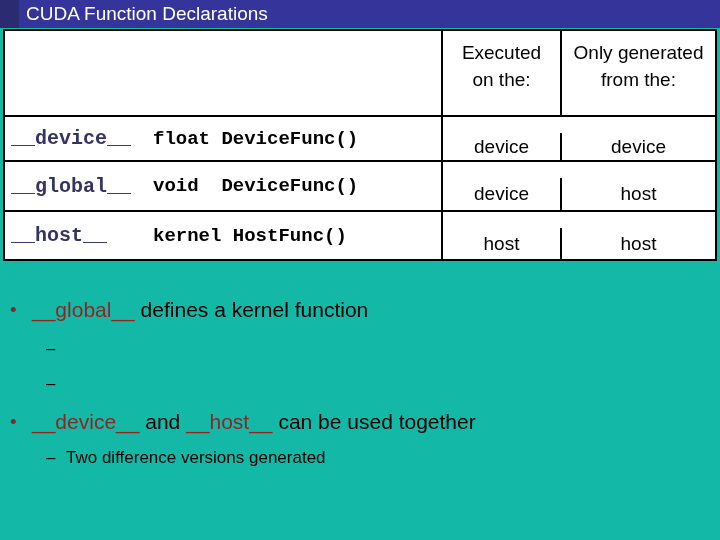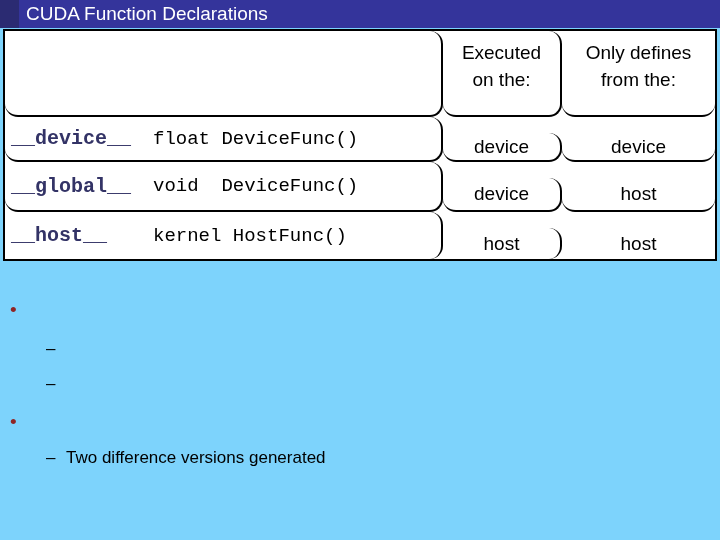--- a/index.html
+++ b/index.html
@@ -1,38 +1,38 @@
 <!DOCTYPE html>
 <html><head>
 <meta charset="utf-8">
 <style>
   html, body { margin: 0; padding: 0; }
   body { width: 720px; height: 540px; background: #ffffff; font-family: "Liberation Sans", sans-serif; }
-  .slide { position: relative; width: 720px; height: 540px; background: #7dd3fc; overflow: hidden; }
+  .slide { position: relative; width: 720px; height: 540px; background: #14b8a6; overflow: hidden; }
 
   
   .title-bar { position: absolute; left: 0; top: 0; width: 720px; height: 28px; background: #34349b; }
   .title-accent { position: absolute; left: 0; top: 0; width: 19px; height: 28px; background: #2b2b72; }
   .slide-title { position: absolute; left: 26px; top: 0; margin: 0; height: 28px; line-height: 28px;
                  font-size: 19px; font-weight: 400; color: #ffffff; white-space: nowrap; }
 
   
   .decl-table { position: absolute; left: 3px; top: 29px; width: 714px; height: 232px;
                 box-sizing: border-box; border: 2px solid #000000;
                 display: grid; grid-template-columns: 438px 119px 1fr;
                 grid-template-rows: 86px 45px 50px 1fr; background: #ffffff; }
-  .cell { box-sizing: border-box; overflow: hidden; border-radius: 13px; }
+  .cell { box-sizing: border-box; overflow: hidden; }
   .br { border-right: 2px solid #000000; }
   .bb { border-bottom: 2px solid #000000; }
   .head-cell { display: flex; justify-content: center; align-items: flex-start; padding-top: 8px;
                font-size: 19px; line-height: 27px; color: #000000; text-align: center; white-space: pre-line; }
   .kw-cell { display: flex; align-items: center; padding-left: 6px; }
   .kw { flex: none; width: 142px; font-family: "Liberation Mono", monospace; font-weight: bold;
         font-size: 20px; color: #333366; white-space: pre; }
-  .decl { font-family: "Liberation Mono", monospace; font-size: 19px; color: #000000; white-space: pre; }
+  .decl { font-family: "Liberation Mono", monospace; font-size: 19px; color: #000000; white-space: pre; font-weight: bold; }
   .val-cell { display: flex; align-items: center; justify-content: center; font-size: 19px; color: #000000; margin-top: 16px; }
 
   
   .content { position: absolute; left: 0; top: 290px; width: 720px; }
   .main-bullet { display: flex; color: #000000; font-size: 21px; line-height: 27px; }
   .main-bullet .marker { flex: none; width: 14px; margin-left: 10px; margin-right: 8px;
                          color: #8f2525; font-size: 19px; line-height: 27px; }
   .kw-red { color: #8f2525; }
   .sub-bullet { display: flex; margin-left: 46px; color: #000000; font-size: 17px; line-height: 21px; }
   .sub-bullet .dash { flex: none; width: 14px; margin-right: 6px; }
@@ -49,21 +49,21 @@
   <header class="title-bar">
     <span class="title-accent"></span>
     <h1 class="slide-title">CUDA Function Declarations</h1>
   </header>
 
   <div class="decl-table">
 
     <div class="cell br bb"></div>
     <div class="cell br bb head-cell">Executed
 on the:</div>
-    <div class="cell bb head-cell">Only defines
+    <div class="cell bb head-cell">Only generated
 from the:</div>
 
     <div class="cell br bb kw-cell">
       <span class="kw">__device__</span>
       <span class="decl">float DeviceFunc()</span>
     </div>
     <div class="cell br bb val-cell">device</div>
     <div class="cell bb val-cell">device</div>
 
     <div class="cell br bb kw-cell">
@@ -78,32 +78,34 @@
       <span class="decl">kernel HostFunc()</span>
     </div>
     <div class="cell br val-cell">host</div>
     <div class="cell val-cell">host</div>
   </div>
 
   <div class="content">
 
     <div class="main-bullet mt6">
       <span class="marker">•</span>
+      <span><span class="kw-red">__global__</span><span> defines a kernel function</span></span>
     </div>
 
     <div class="sub-bullet mt15">
       <span class="dash">–</span>
     </div>
 
     <div class="sub-bullet mt14">
       <span class="dash">–</span>
     </div>
 
     <div class="main-bullet mt14">
       <span class="marker">•</span>
+      <span><span class="kw-red">__device__</span><span> and </span><span class="kw-red">__host__</span><span> can be used together</span></span>
     </div>
 
     <div class="sub-bullet mt12">
       <span class="dash">–</span>
       <span>Two difference versions generated</span>
     </div>
 
   </div>
 
 </div>

